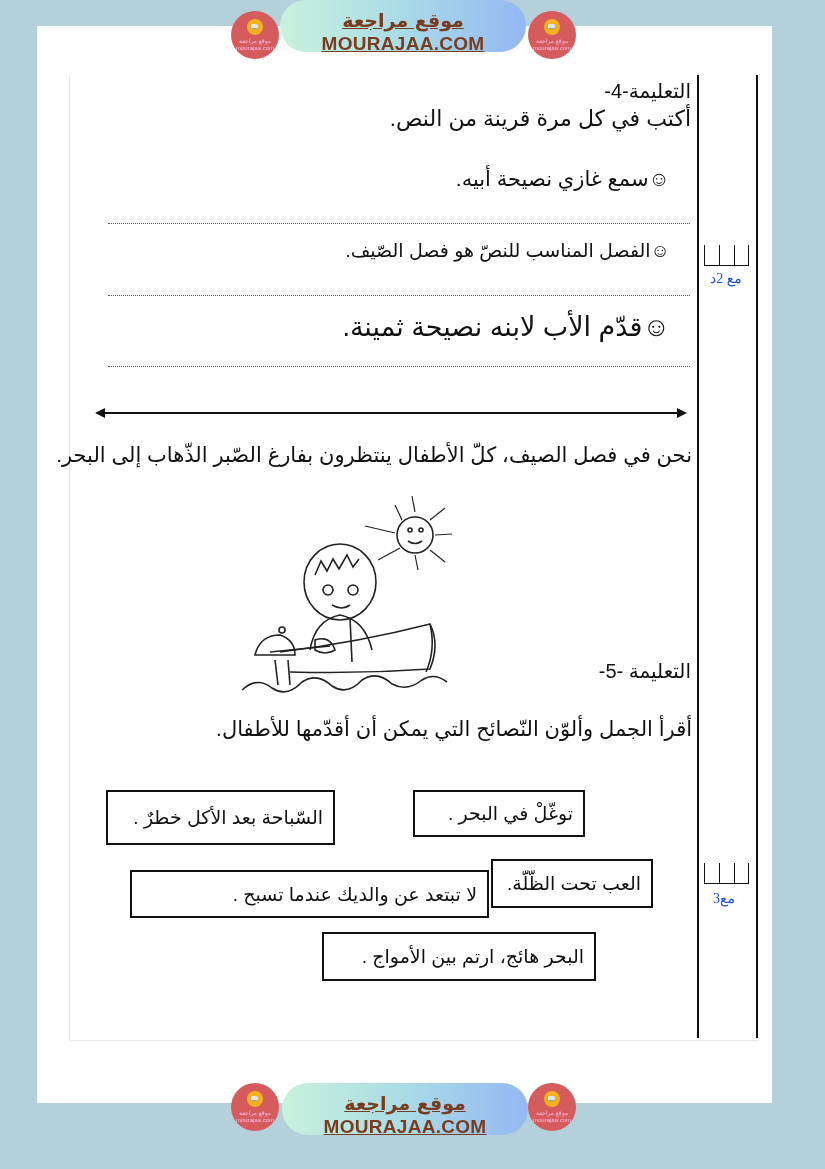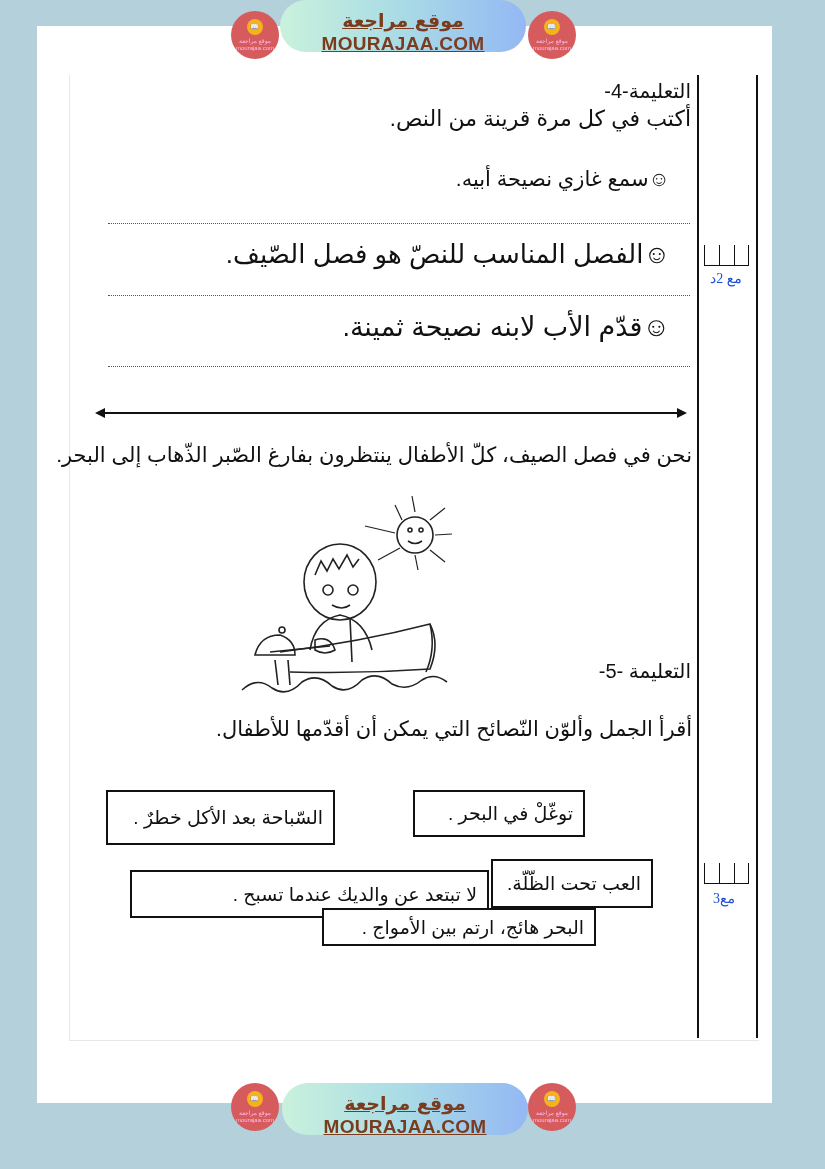--- a/index.html
+++ b/index.html
@@ -74,21 +74,21 @@
 <div class="rule-v" style="left:756px;top:75px;height:963px;"></div>
 
 <div class="abs ar" style="right:134px;top:79px;font-size:20px;">التعليمة-4-</div>
 <div class="abs ar" style="right:134px;top:106px;font-size:22px;">أكتب في كل مرة قرينة من النص.</div>
 
 <div class="abs ar" style="right:155px;top:167px;font-size:21px;">
   <span>☺</span><span>سمع غازي نصيحة أبيه.</span>
 </div>
 <div class="dotted" style="left:108px;width:582px;top:223px;"></div>
 
-<div class="abs ar" style="right:155px;top:239px;font-size:26px;margin-left:37px;">
+<div class="abs ar" style="right:155px;top:239px;font-size:19px;margin-left:37px;">
   <span>☺</span><span>الفصل المناسب للنصّ هو فصل الصّيف.</span>
 </div>
 <div class="dotted" style="left:108px;width:582px;top:295px;"></div>
 
 <div class="abs ar" style="right:155px;top:311px;font-size:27px;">
   <span>☺</span><span>قدّم الأب لابنه نصيحة ثمينة.</span>
 </div>
 <div class="dotted" style="left:108px;width:582px;top:366px;"></div>
 
 <div class="score-ticks" style="left:704px;top:245px;width:45px;">
@@ -147,21 +147,21 @@
   <path d="M2 200 q15 -14 30 -2 q15 10 30 -6 q15 -10 30 4 q15 10 30 -6 q15 -10 30 4 q15 8 30 -4 q12 -8 25 2"></path>
 </svg>
 
 <div class="abs ar" style="right:134px;top:659px;font-size:20px;">التعليمة -5-</div>
 <div class="abs ar" style="right:133px;top:717px;font-size:21px;">أقرأ الجمل وألوّن النّصائح التي يمكن أن أقدّمها للأطفال.</div>
 
 <div class="boxed" style="left:413px;top:790px;width:172px;height:47px;">توغّلْ في البحر .</div>
 <div class="boxed" style="left:106px;top:790px;width:229px;height:55px;">السّباحة بعد الأكل خطرٌ .</div>
 <div class="boxed" style="left:491px;top:859px;width:162px;height:49px;">العب تحت الظّلّة.</div>
 <div class="boxed" style="left:130px;top:870px;width:359px;height:48px;">لا تبتعد عن والديك عندما تسبح .</div>
-<div class="boxed" style="left:322px;top:908px;width:274px;height:38px;text-align:center;">البحر هائج، ارتم بين الأمواج .</div>
+<div class="boxed" style="left:322px;top:932px;width:274px;height:49px;text-align:center;">البحر هائج، ارتم بين الأمواج .</div>
 
 <div class="score-ticks" style="left:704px;top:863px;width:45px;">
   <span style="left:0"></span>
     <span style="left:15px"></span>
     <span style="left:30px"></span>
     <span style="left:44px"></span>
 </div>
 <div class="score-label" style="left:713px;top:890px;">مع3</div>
 
 <div class="badge" style="left:231px;top:1083px;">

